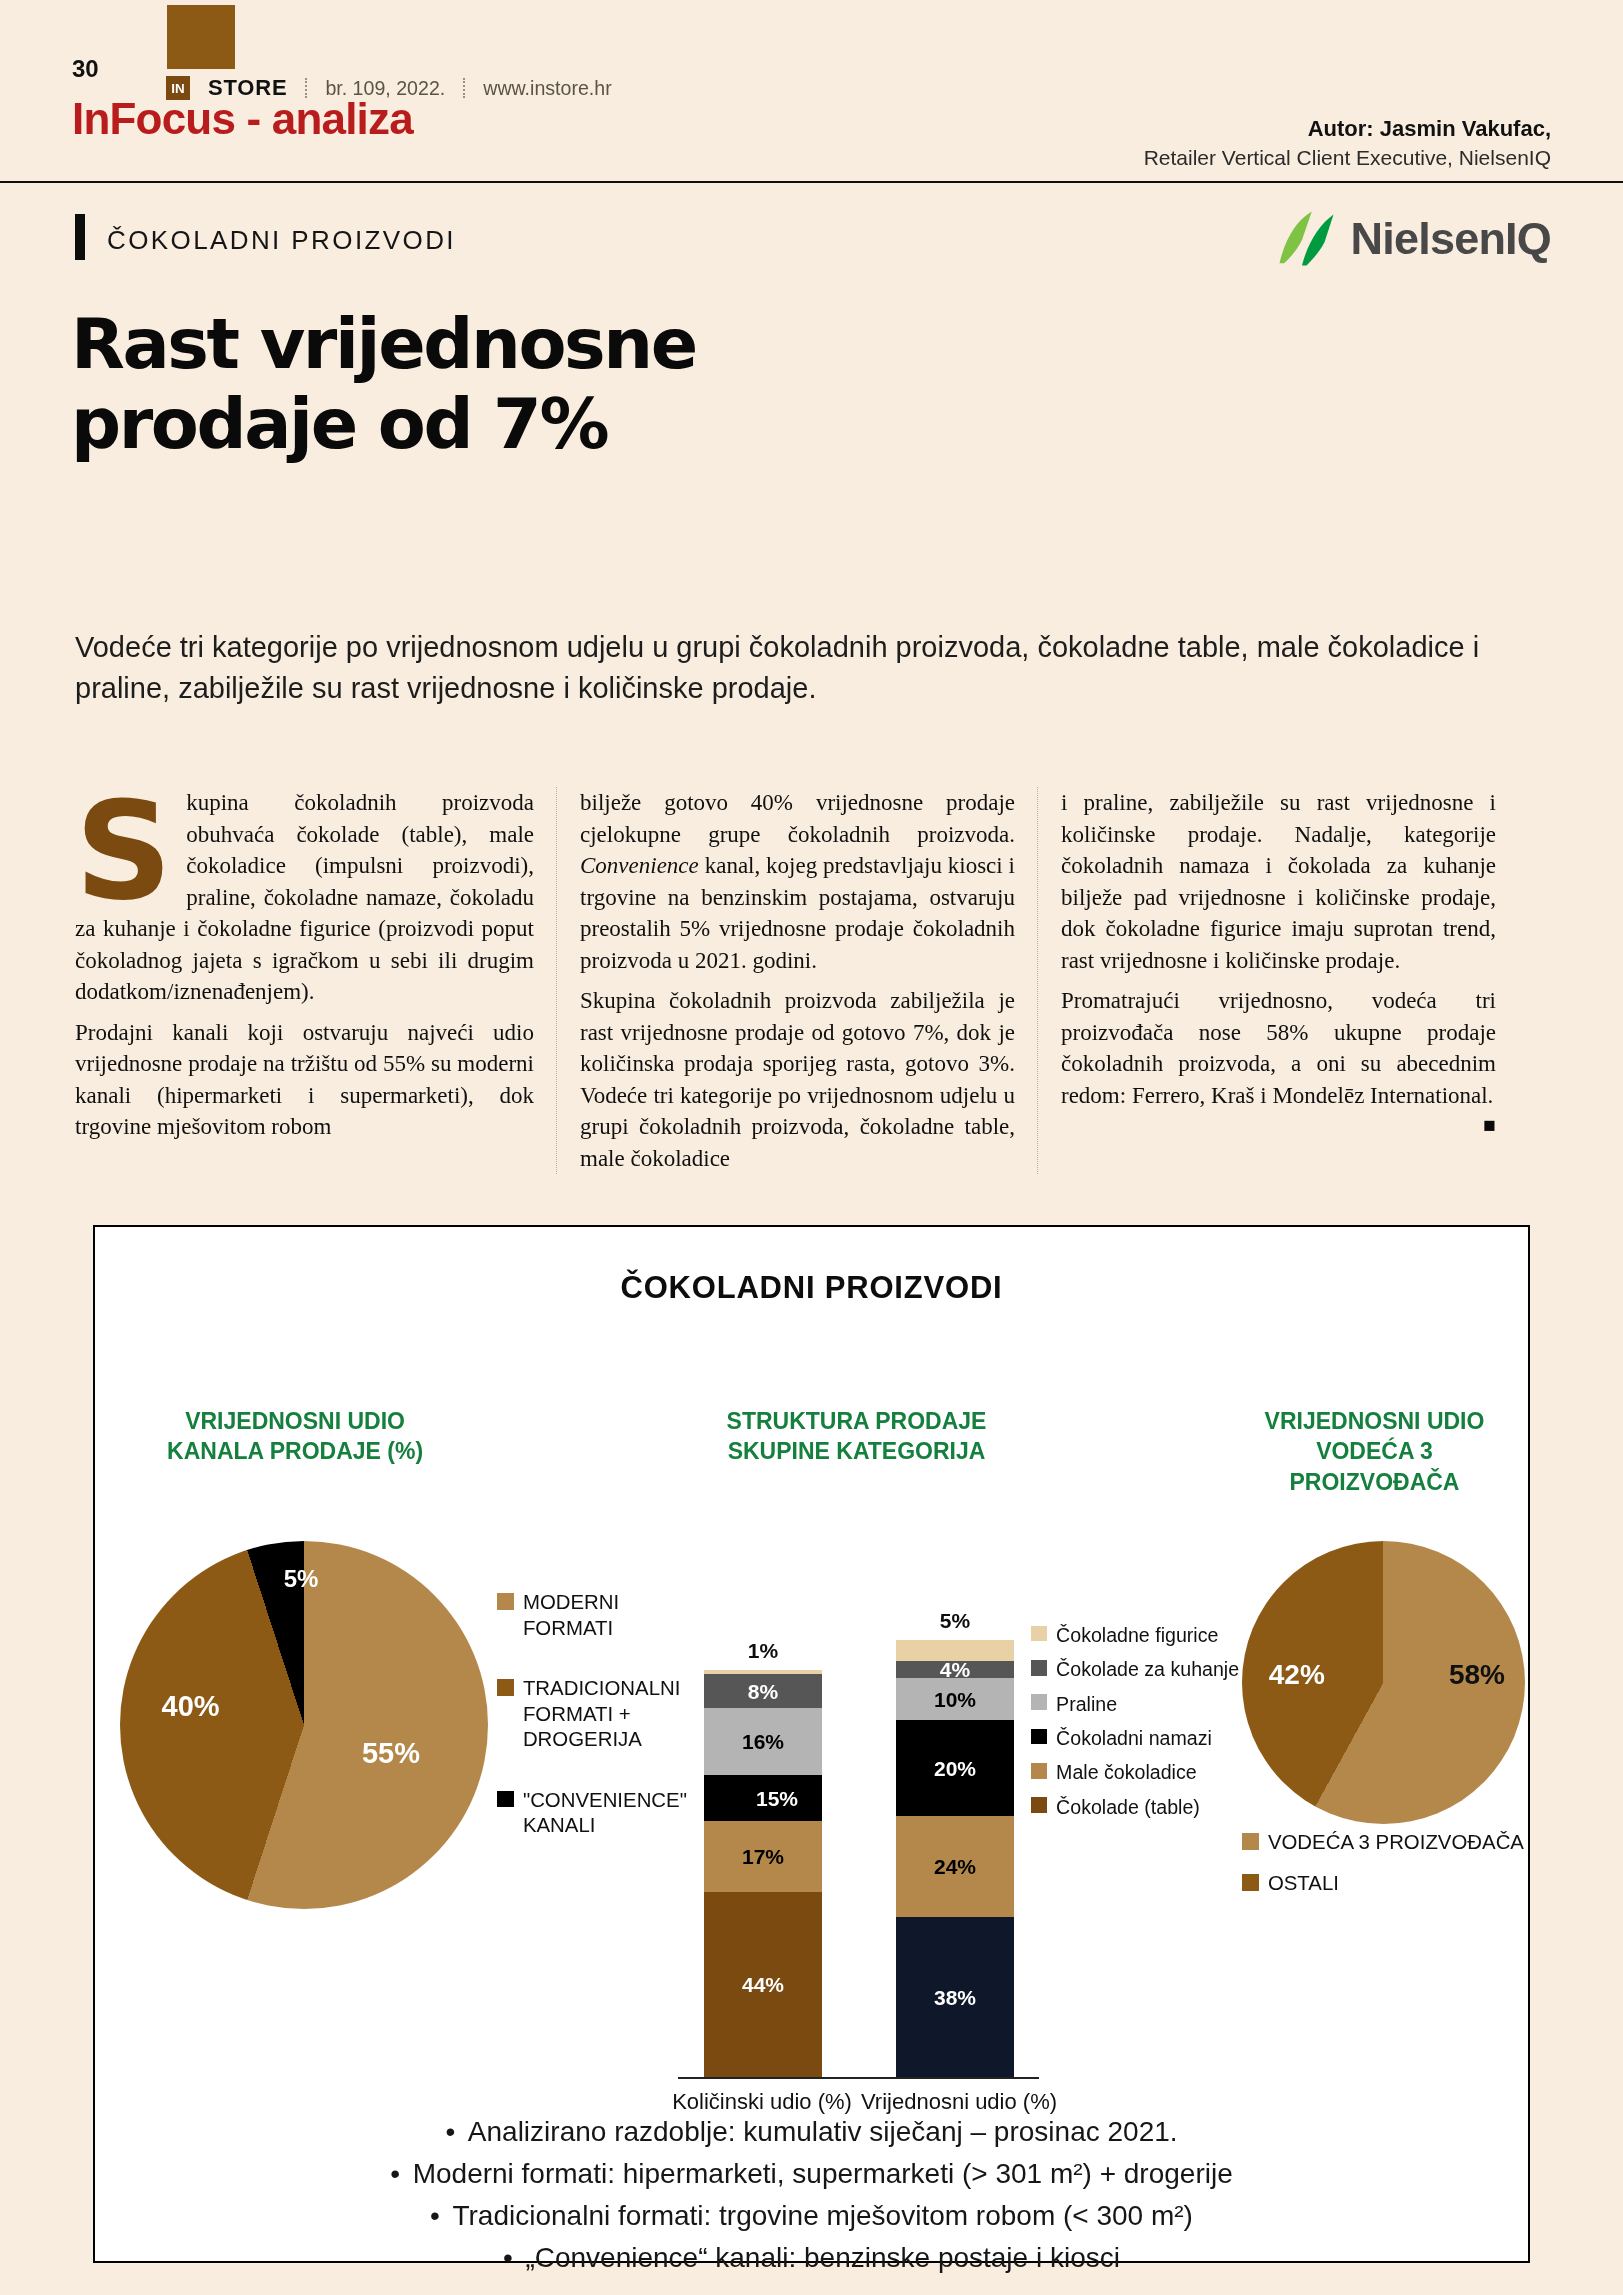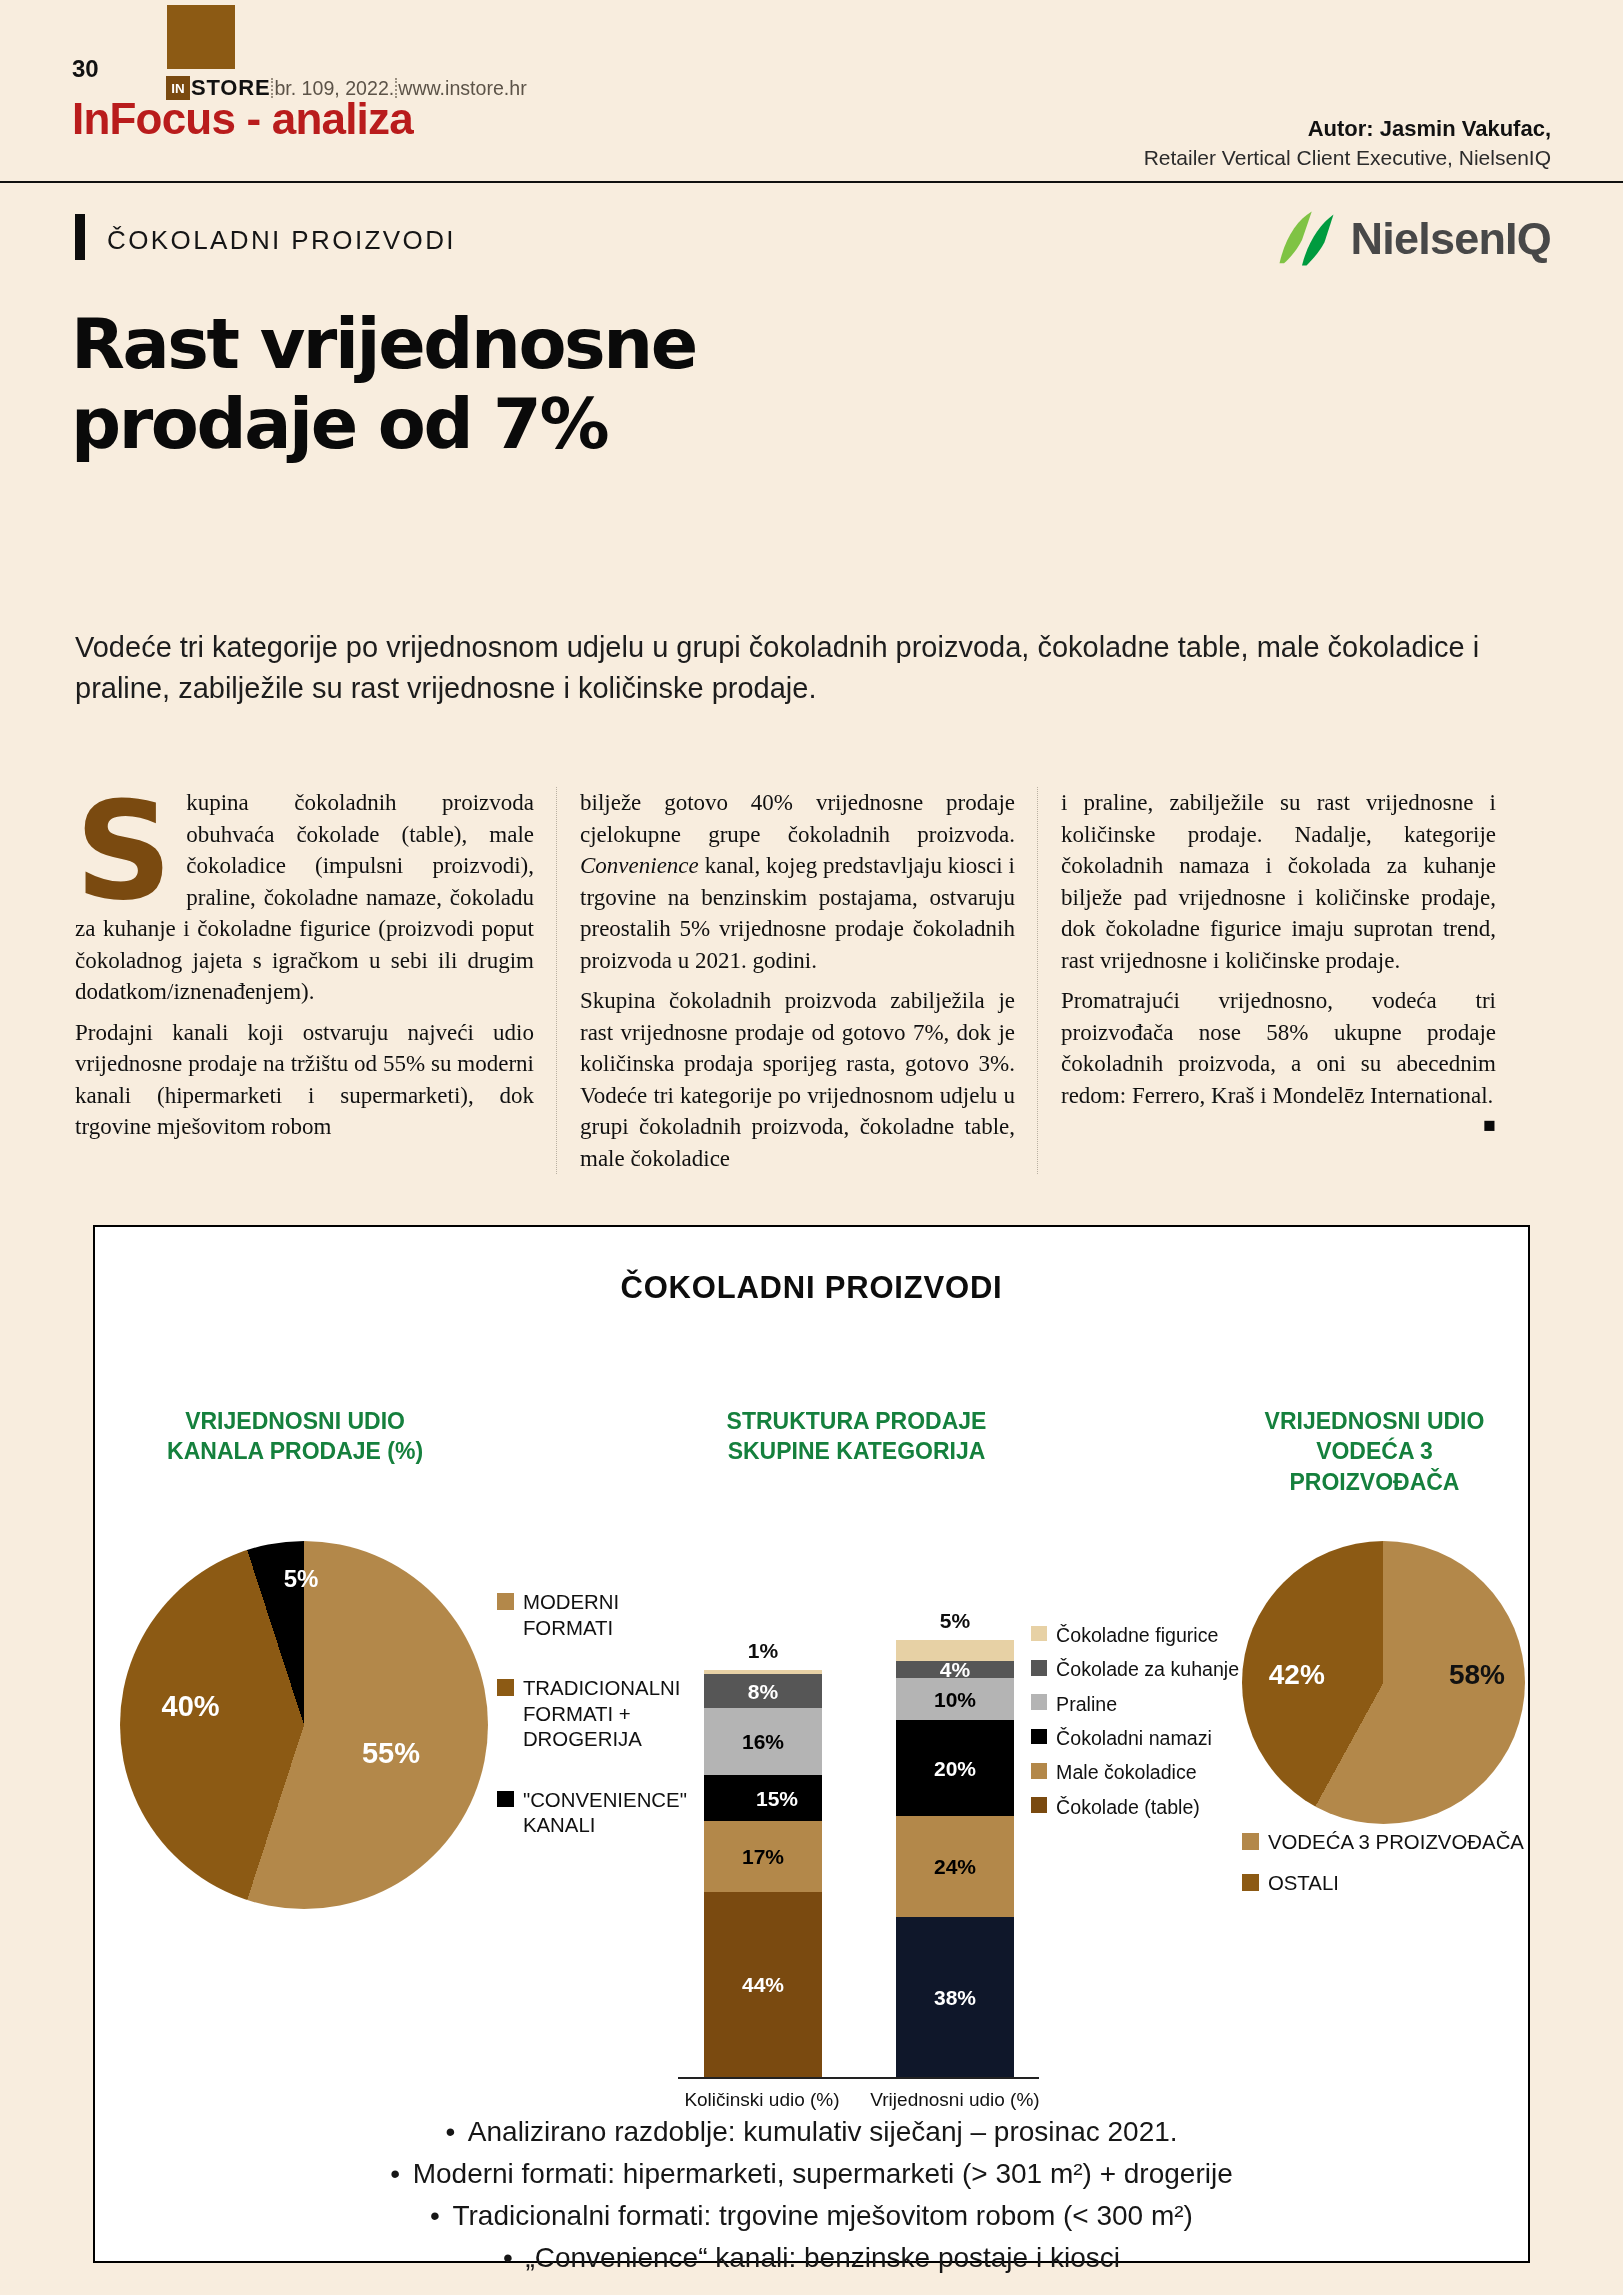--- a/index.html
+++ b/index.html
@@ -4,21 +4,21 @@
 <style>
   * { margin:0; padding:0; box-sizing:border-box; }
   html,body { width:1623px; height:2295px; }
   body { position:relative; background:#f8edde; color:#111;
          font-family:"Liberation Sans","DejaVu Sans",sans-serif; overflow:hidden; }
   .abs { position:absolute; }
 
   
   #page-number { left:72px; top:55px; font-size:24px; font-weight:bold; }
   #brown-block { left:167px; top:4.7px; width:68px; height:64px; background:#8c5a14; }
-  #masthead { left:166px; top:75px; display:flex; align-items:center; gap:1px; }
+  #masthead { left:166px; top:75px; display:flex; align-items:center; gap:18px; }
   #in-box { width:24px; height:24px; background:#7a4a10; color:#fff; font-weight:bold;
             font-size:13.4px; display:flex; align-items:center; justify-content:center; }
   #store-word { font-size:22px; font-weight:bold; letter-spacing:0.8px; }
   .dot-sep { height:20.4px; border-left:2.4px dotted #9a8f80; }
   .mast-meta { font-size:19.6px; color:#5c5348; }
   #infocus { left:72px; top:94px; font-size:44px; font-weight:bold; letter-spacing:-0.8px; color:#b91c1c; }
   #author { right:72px; top:116px; text-align:right; }
   #author .a1 { font-size:22px; font-weight:bold; }
   #author .a2 { font-size:21px; margin-top:3.9px; color:#2b2b2b; }
   #top-rule { left:0; top:181px; width:1623px; height:2.4px; background:#101010; }
@@ -78,21 +78,21 @@
   #legend2 .sq { width:15.7px; height:15.7px; margin-top:1.6px; }
 
   .bar { position:absolute; bottom:184px; width:118px; display:flex; flex-direction:column-reverse; }
   #bar0 { left:609px; }
   #bar1 { left:801px; }
   .seg { display:flex; align-items:center; justify-content:center; font-weight:bold;
          font-size:21px; line-height:1; overflow:visible; }
   .bar-top-label { position:absolute; top:-31px; left:0; width:100%; text-align:center;
                    font-weight:bold; font-size:21px; color:#0d0d0d; }
   #bar-axis { left:583px; top:850px; width:361px; height:1.6px; background:#222; }
-  .bar-cat { top:862px; width:188px; text-align:center; font-size:19px; color:#111; white-space:nowrap; }
+  .bar-cat { top:862px; width:188px; text-align:center; font-size:22px; color:#111; white-space:nowrap; }
   #cat0 { left:573px; }
   #cat1 { left:766px; }
 
   #footnotes { left:0; top:884px; width:100%; }
   .fn { text-align:center; font-size:28px; line-height:1.5; color:#161616; }
   .fn::before { content:"•"; margin-right:12.6px; }
 </style>
 </head>
 <body>
 

